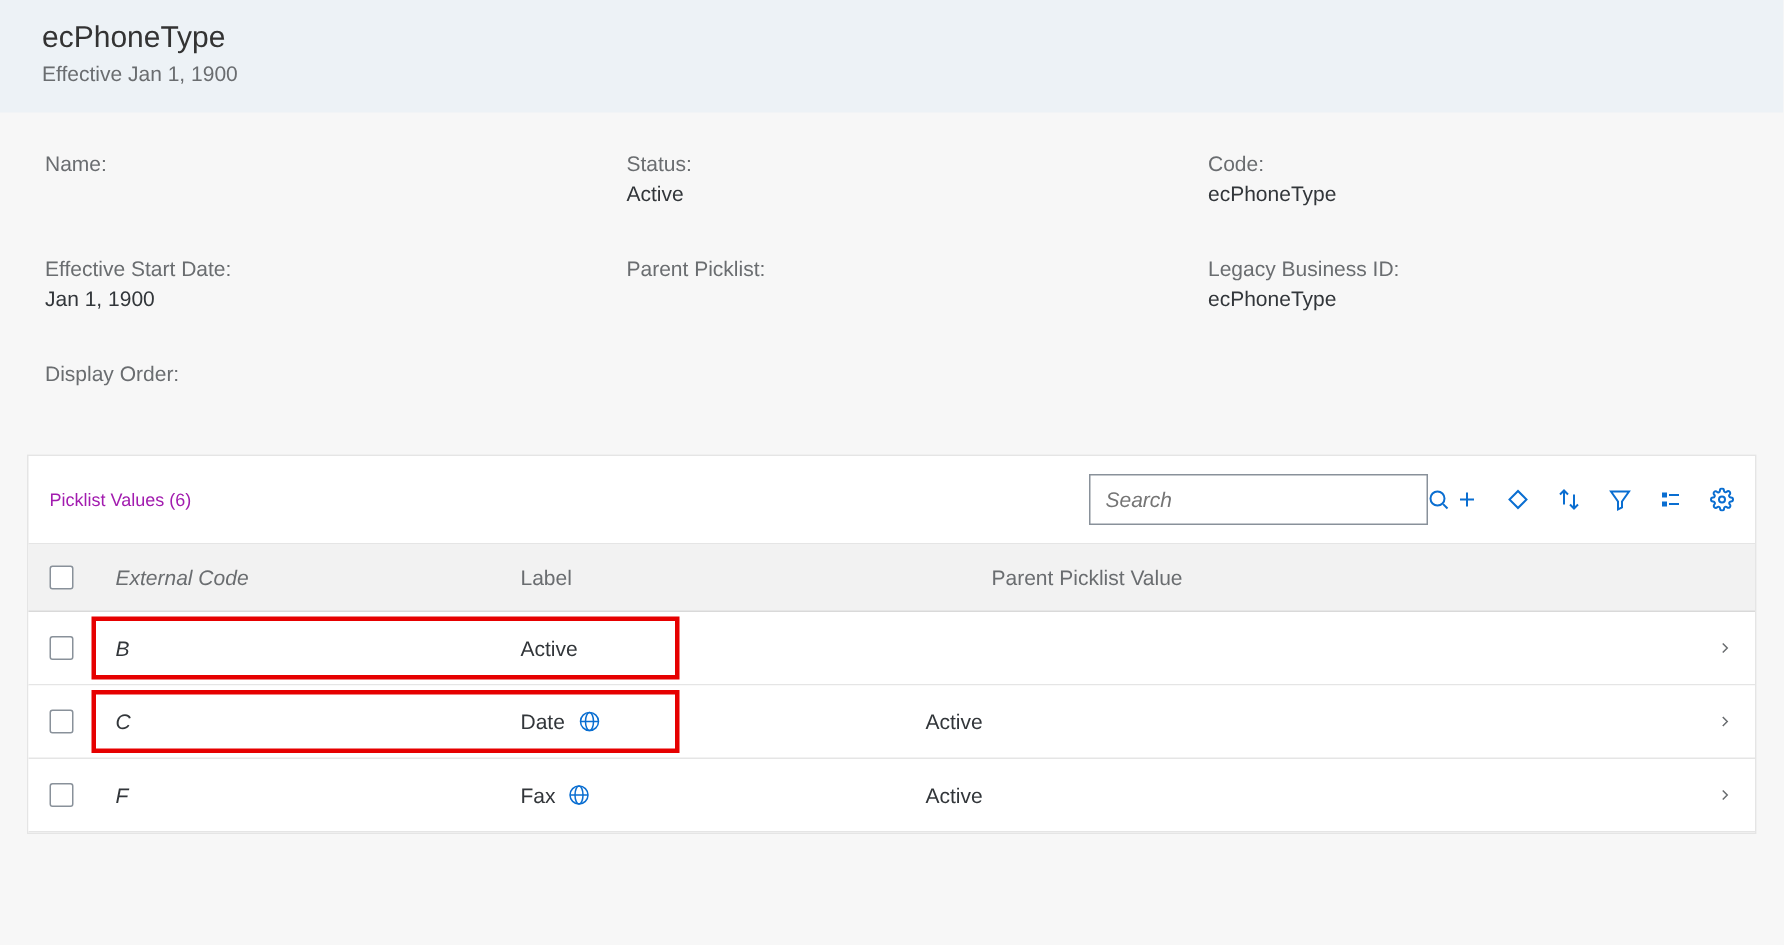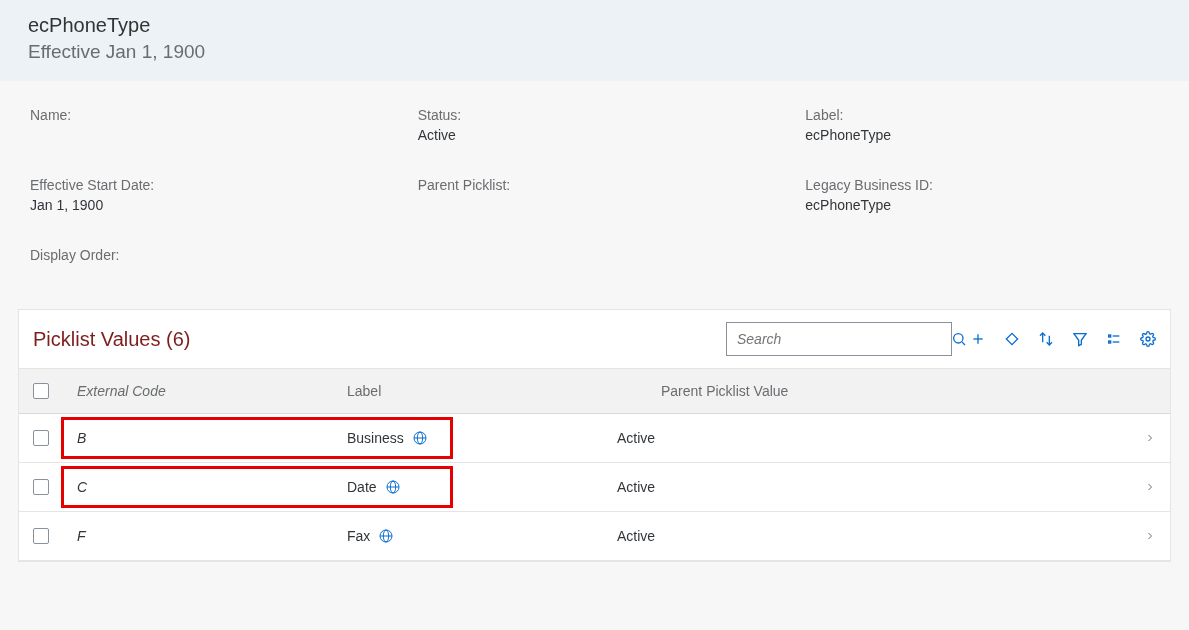--- a/index.html
+++ b/index.html
@@ -16,21 +16,21 @@
     background: #edf2f6;
     padding: 14px 28px 18px 28px;
   }
   .header-title {
     font-size: 20px;
     font-weight: 400;
     color: #333;
     margin-bottom: 4px;
   }
   .header-sub {
-    font-size: 19px;
+    font-size: 14px;
     color: #6a6d70;
   }
   .details {
     padding: 26px 30px 24px 30px;
     display: grid;
     grid-template-columns: 1fr 1fr 1fr;
     column-gap: 40px;
     row-gap: 22px;
     gap: 34px;
   }
@@ -49,22 +49,22 @@
     border: 1px solid #e5e5e5;
   }
   .values-header {
     display: flex;
     align-items: center;
     justify-content: space-between;
     padding: 12px 14px;
     border-bottom: 1px solid #e5e5e5;
   }
   .values-title {
-    font-size: 20px;
-    color: #7f1d1d;
+    font-size: 12px;
+    color: #a21caf;
   }
   .values-tools {
     display: flex;
     align-items: center;
     gap: 18px;
   }
   .search-box {
     display: flex;
     align-items: center;
     border: 1px solid #89919a;
@@ -136,21 +136,21 @@
 <div class="details">
   <div>
     <div class="field-label">Name:</div>
     <div class="field-value"></div>
   </div>
   <div>
     <div class="field-label">Status:</div>
     <div class="field-value">Active</div>
   </div>
   <div>
-    <div class="field-label">Label:</div>
+    <div class="field-label">Code:</div>
     <div class="field-value">ecPhoneType</div>
   </div>
   <div>
     <div class="field-label">Effective Start Date:</div>
     <div class="field-value">Jan 1, 1900</div>
   </div>
   <div>
     <div class="field-label">Parent Picklist:</div>
     <div class="field-value"></div>
   </div>
@@ -228,30 +228,20 @@
     <div class="col-parent">Parent Picklist Value</div>
     <div class="col-arrow"></div>
   </div>
 
   <div id="rows" class="row-container">
       <div class="table-row" style="position: relative;">
         <div class="col-check">
           <div class="checkbox"></div>
         </div>
         <div class="col-ext">B</div>
-        <div class="col-label">
-          <span>Business</span>
-          <span>
-            <svg width="16" height="16" viewBox="0 0 24 24" fill="none" stroke="#0a6ed1" stroke-width="1.5">
-              <circle cx="12" cy="12" r="9"></circle>
-              <ellipse cx="12" cy="12" rx="4" ry="9"></ellipse>
-              <line x1="3" y1="12" x2="21" y2="12"></line>
-            </svg>
-          </span>
-        </div>
         <div class="col-status">Active</div>
         <div class="col-parent"></div>
         <div class="col-arrow">
           <svg width="12" height="12" viewBox="0 0 24 24" fill="none" stroke="#6a6d70" stroke-width="2">
             <polyline points="9 18 15 12 9 6"></polyline>
           </svg>
         </div>
         <div class="highlight-box" style="left: 42px; top: 3px; width: 392px; height: calc(100% - 6px);"></div>
       </div>
       <div class="table-row" style="position: relative;">

